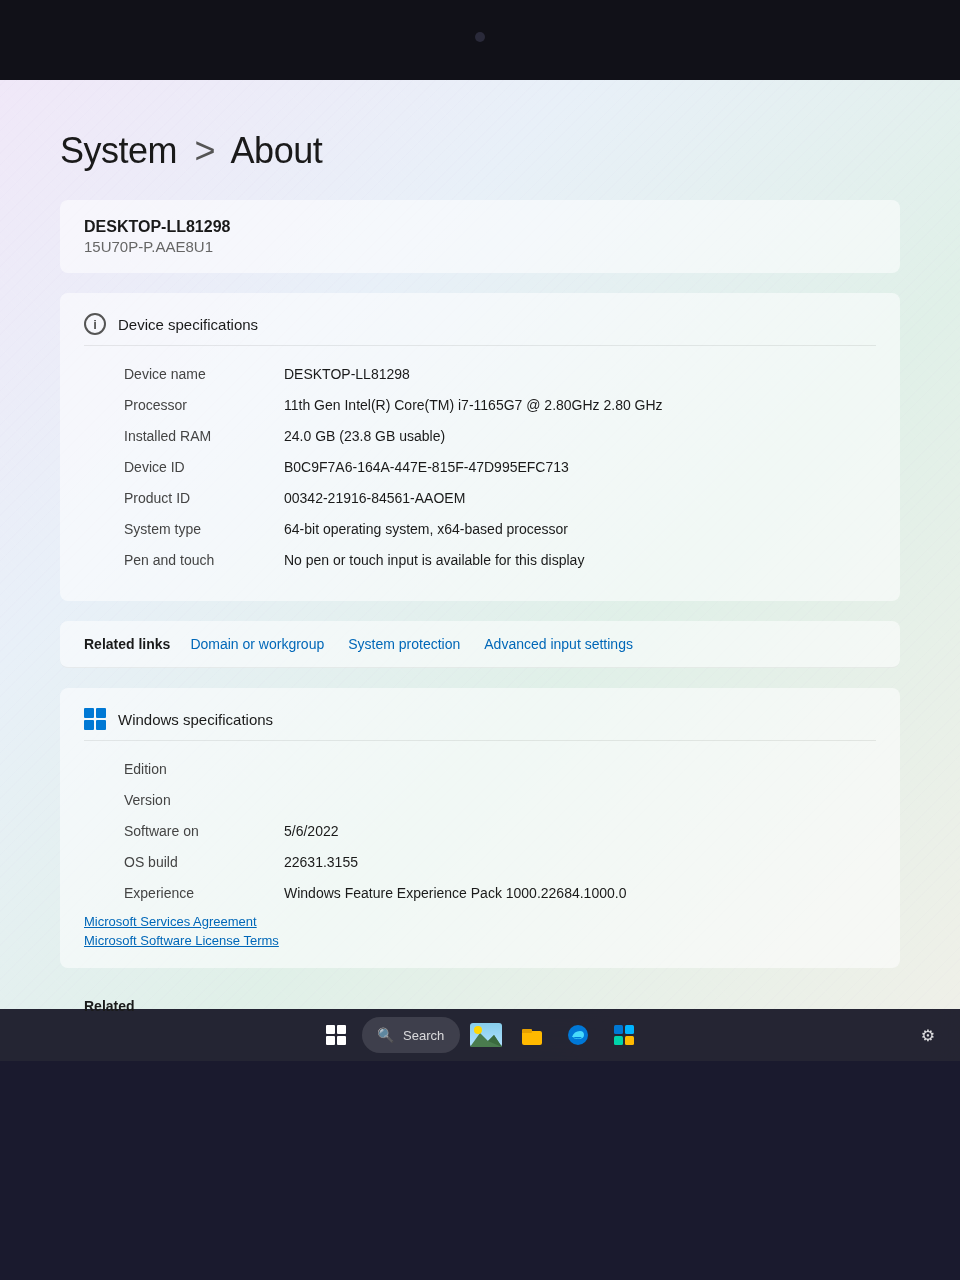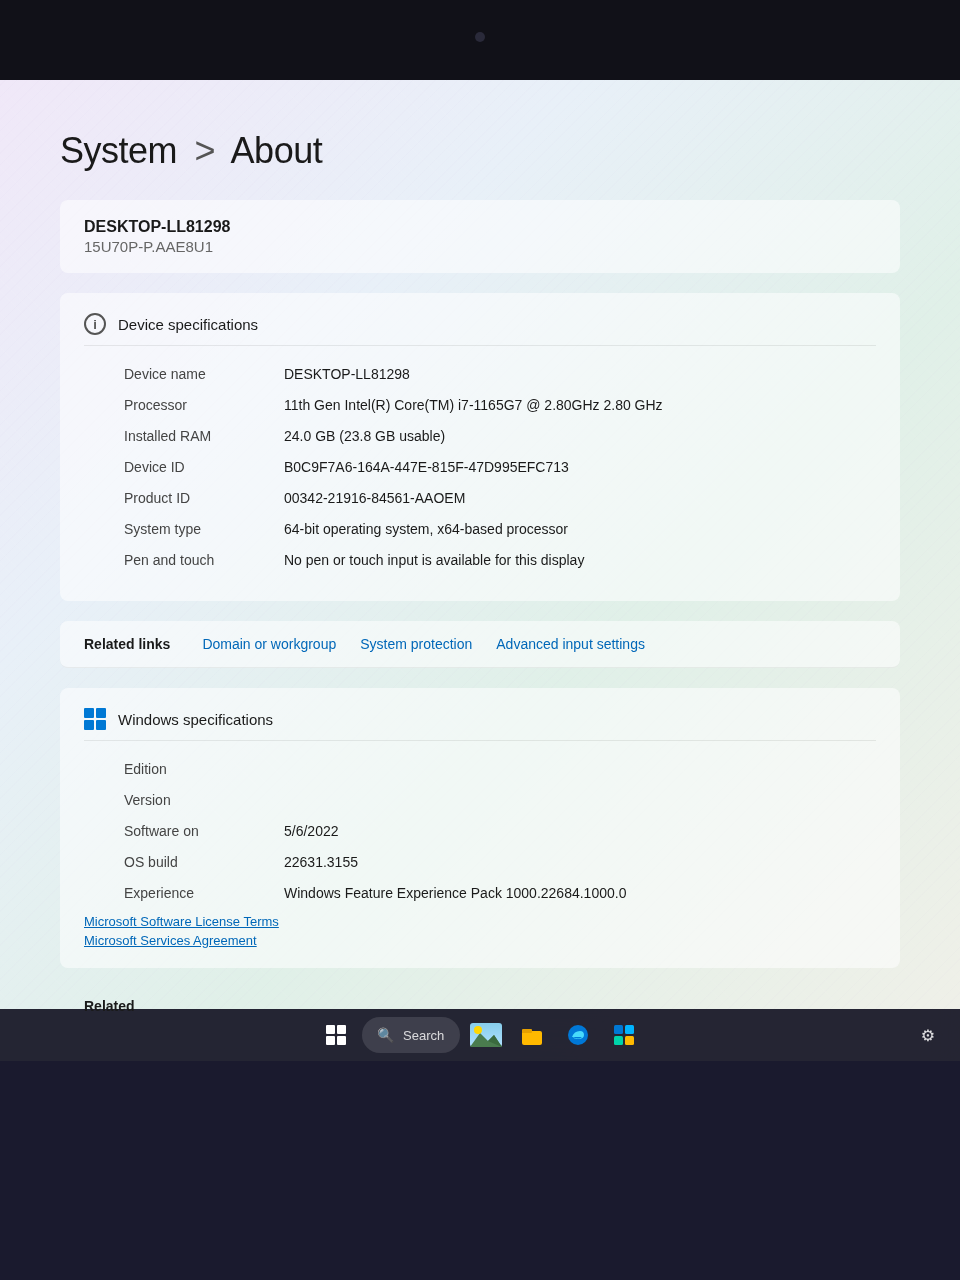--- a/index.html
+++ b/index.html
@@ -172,21 +172,21 @@
     .spec-value {
       color: #1a1a1a;
       font-weight: 400;
       flex: 1;
     }
 
     
     .related-links-row {
       display: flex;
       align-items: center;
-      gap: 12px;
+      gap: 0;
       padding: 14px 24px;
       background: rgba(255,255,255,0.55);
       border-radius: 8px;
       margin-bottom: 20px;
       border-bottom: 1px solid rgba(0,0,0,0.06);
     }
 
     .related-links-label {
       font-size: 14px;
       font-weight: 600;
@@ -401,22 +401,22 @@
       <span class="spec-value">22631.3155</span>
     </div>
           <div class="spec-row">
       <span class="spec-label">Experience</span>
       <span class="spec-value">Windows Feature Experience Pack 1000.22684.1000.0</span>
     </div>
         </div>
 
       <div id="windows-links-container" style="margin-top:8px;">
 
-      <a class="microsoft-link" href="#">Microsoft Software License Terms</a>
-          <a class="microsoft-link" href="#">Microsoft Services Agreement</a>
+      <a class="microsoft-link" href="#">Microsoft Services Agreement</a>
+          <a class="microsoft-link" href="#">Microsoft Software License Terms</a>
         </div>
     </div>
 
     <div class="related-bottom">
       <span>Related</span>
     </div>
 
   </div>
 
   <div class="taskbar">

